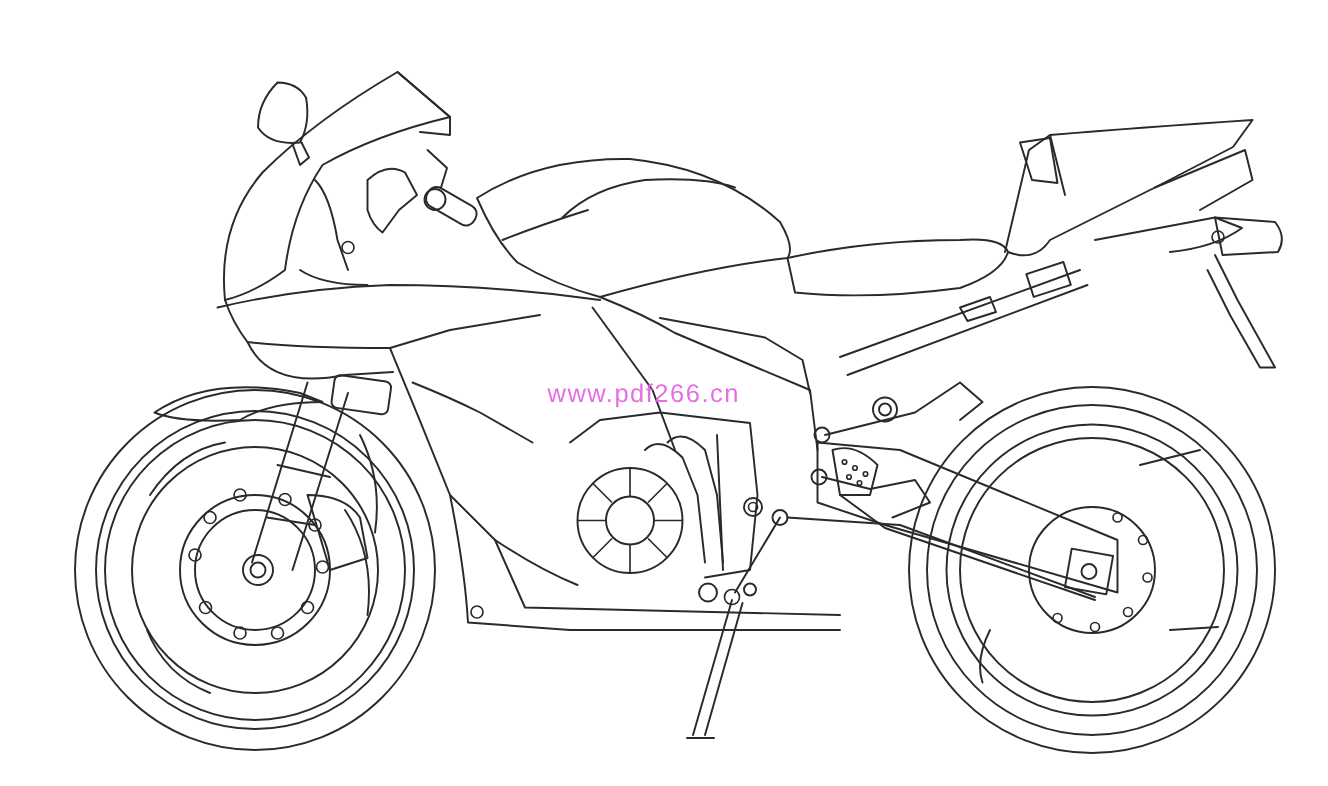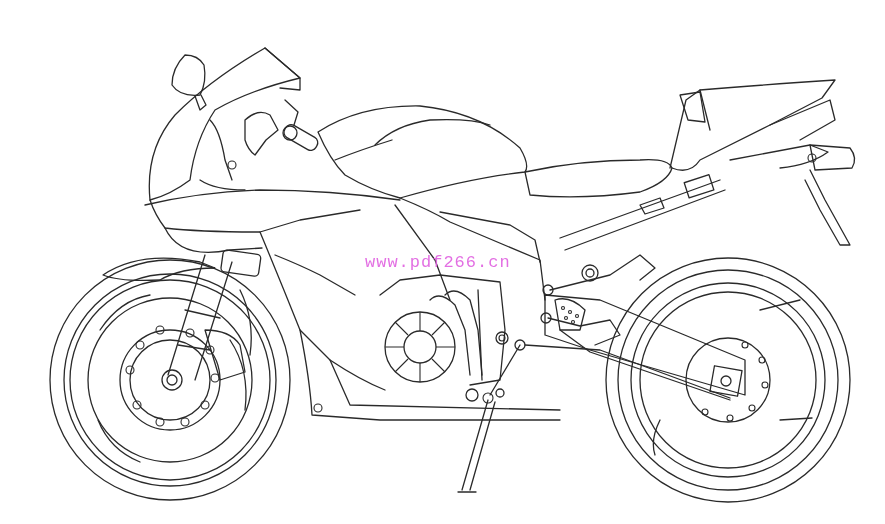--- a/index.html
+++ b/index.html
@@ -1,20 +1,20 @@
 <!DOCTYPE html>
 <html><head>
 <meta charset="utf-8">
 <style>
   html,body{margin:0;padding:0;background:#ffffff;}
   body{width:885px;height:524px;overflow:hidden;position:relative;font-family:"DejaVu Sans",sans-serif;}
   #canvas{position:absolute;left:0;top:0;width:885px;height:524px;}
   .ln{fill:none;stroke:#2a2a2a;stroke-width:1.3;stroke-linejoin:round;stroke-linecap:round;}
   .ln2{fill:none;stroke:#2a2a2a;stroke-width:1.1;}
-  .watermark{position:absolute;left:365px;top:253px;font-family:Liberation Mono, monospace;font-size:17px;letter-spacing:1px;color:#e060e0;opacity:0.9;white-space:nowrap;}
+  .watermark{position:absolute;left:365px;top:253px;font-family:Liberation Sans, sans-serif;font-size:17px;letter-spacing:1px;color:#e060e0;opacity:0.9;white-space:nowrap;}
 </style>
 </head>
 <body>
 
 <svg id="canvas" viewBox="0 0 885 524" xmlns="http://www.w3.org/2000/svg">
 
   <g>
     <circle class="ln" cx="170" cy="380" r="120"></circle>
     <circle class="ln" cx="170" cy="380" r="106"></circle>
     <circle class="ln" cx="170" cy="380" r="100"></circle>

